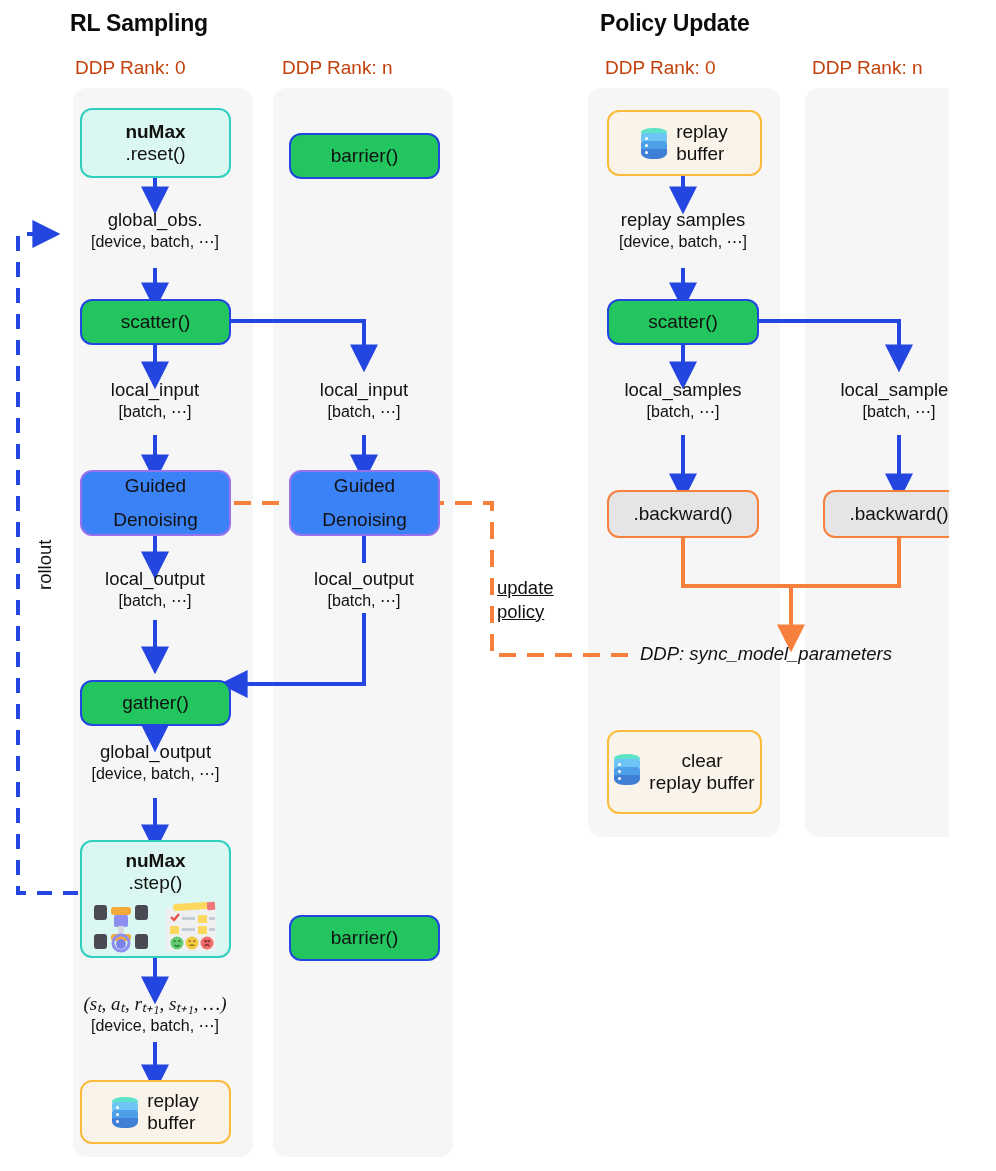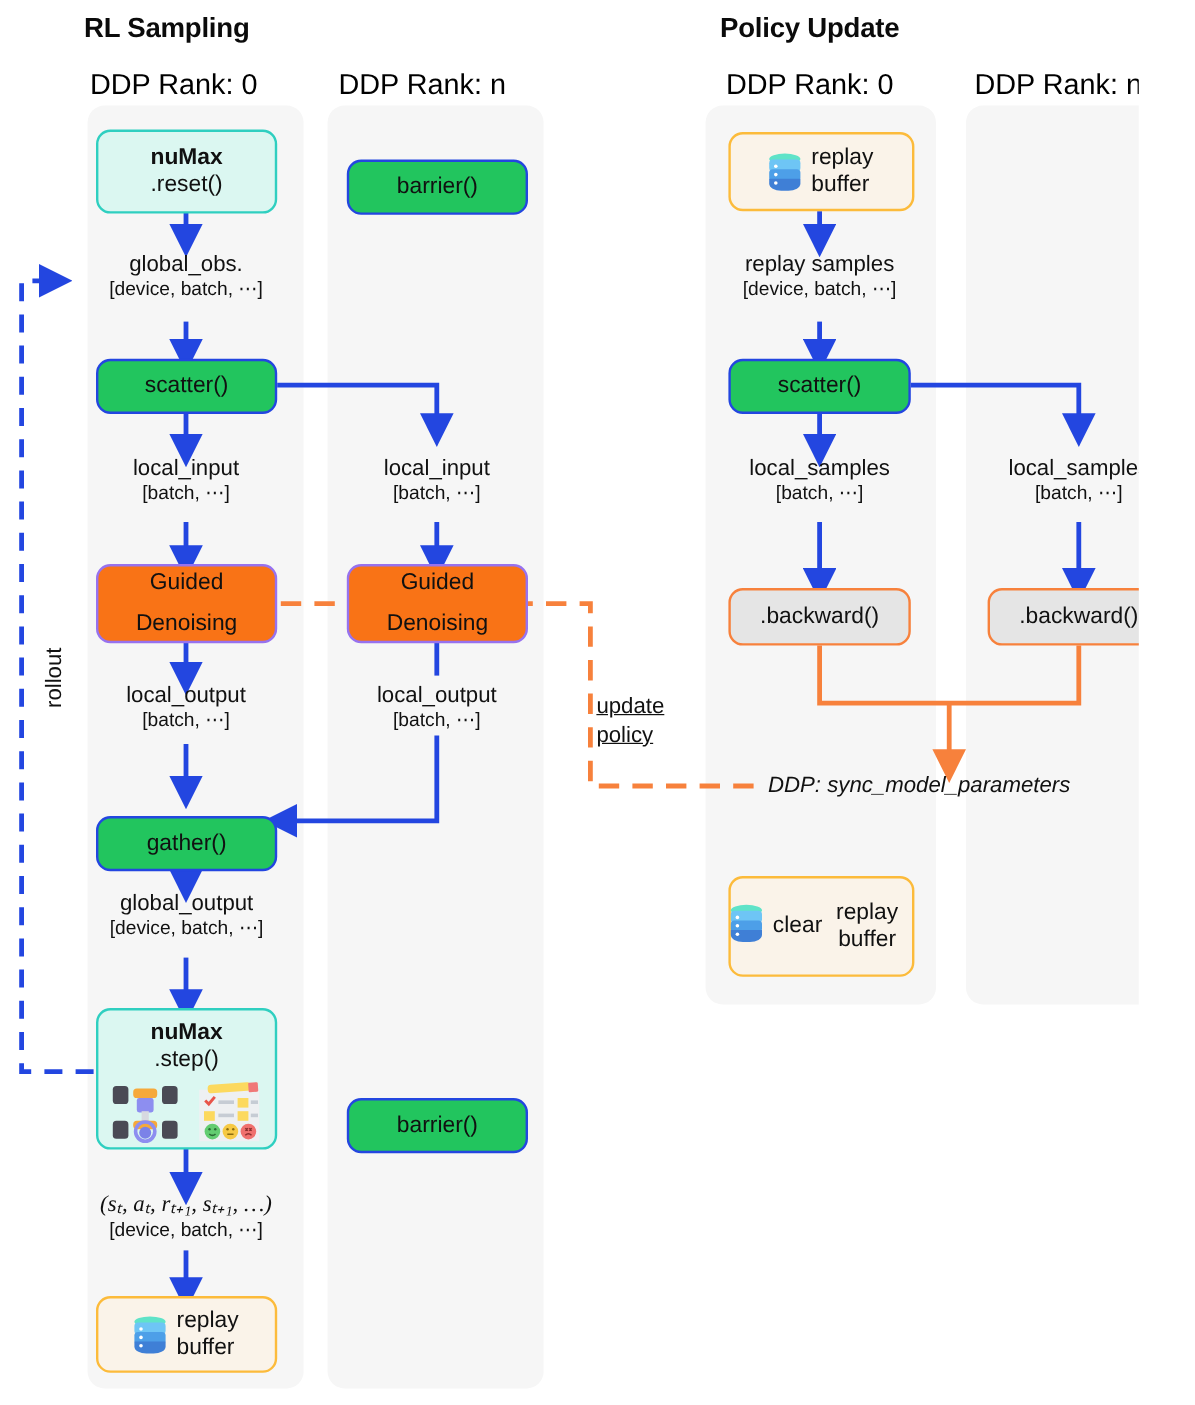--- a/index.html
+++ b/index.html
@@ -21,22 +21,22 @@
     position: absolute;
     font-weight: bold;
     font-size: 23px;
     color: #0b0b0b;
     letter-spacing: -0.2px;
     white-space: nowrap;
   }
 
   .rank-label {
     position: absolute;
-    font-size: 24px;
-    color: #000000;
+    font-size: 19px;
+    color: #c2410c;
     white-space: nowrap;
   }
 
   .panel {
     position: absolute;
     background: #f6f6f6;
     border-radius: 14px;
   }
 
   .node {
@@ -47,21 +47,21 @@
     flex-direction: column;
     align-items: center;
     justify-content: center;
     text-align: center;
     font-size: 19px;
     color: #111;
     line-height: 1.18;
   }
   .node.teal   { background:#dbf7f1; border-color:#2fcfc0; }
   .node.blue   { background:#22c55e; border-color:#2346e0;justify-content:center; }
-  .node.purple { background:#f97316; border-color:#9772ef;gap:12px; }
+  .node.purple { background:#3b82f6; border-color:#9772ef;gap:12px; }
   .node.orange { background:#e5e5e5; border-color:#f7813c; }
   .node.amber  { background:#faf3e9; border-color:#fcbb3b; }
 
   .node .strong { font-weight: bold; }
 
   .caption {
     position: absolute;
     text-align: center;
     font-size: 18.5px;
     color: #111;
@@ -376,21 +376,21 @@
     <div class="nodeRow" style="align-items:flex-start;">
       <span class="dbicon" style="margin-top:4px;">
         <span class="top"></span>
           <span class="band1"></span>
           <span class="band2"></span>
           <span class="band3"></span>
         <span class="dot" style="top:9px;"></span>
           <span class="dot" style="top:16px;"></span>
           <span class="dot" style="top:23px;"></span>
       </span>
-      <span style="display:flex; flex-direction:row; align-items:center;">
+      <span style="display:flex; flex-direction:column; align-items:center;">
         <span>clear</span>
         <span>replay buffer</span>
       </span>
     </div>
   </div>
 
   <div class="caption" style="left:796px; top:378px; width:206px;">
     <span>local_samples</span>
     <span class="sub">[batch, ⋯]</span>
   </div>

